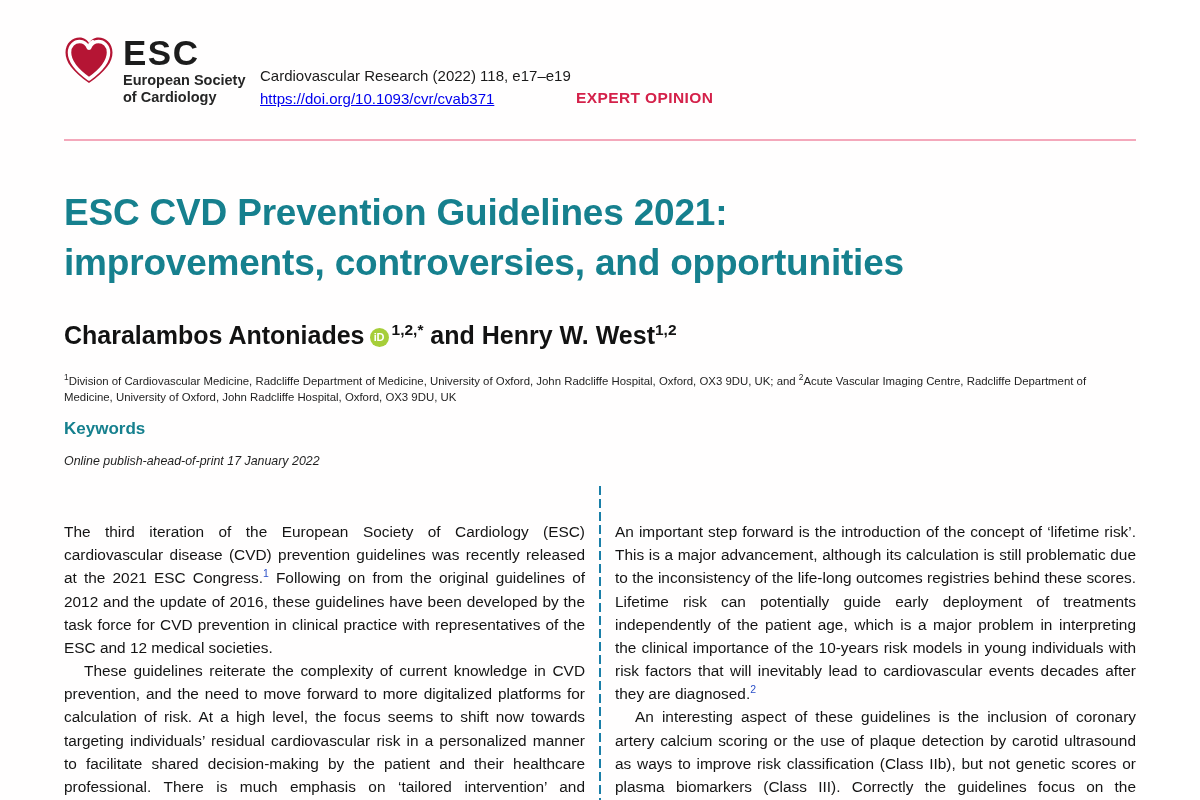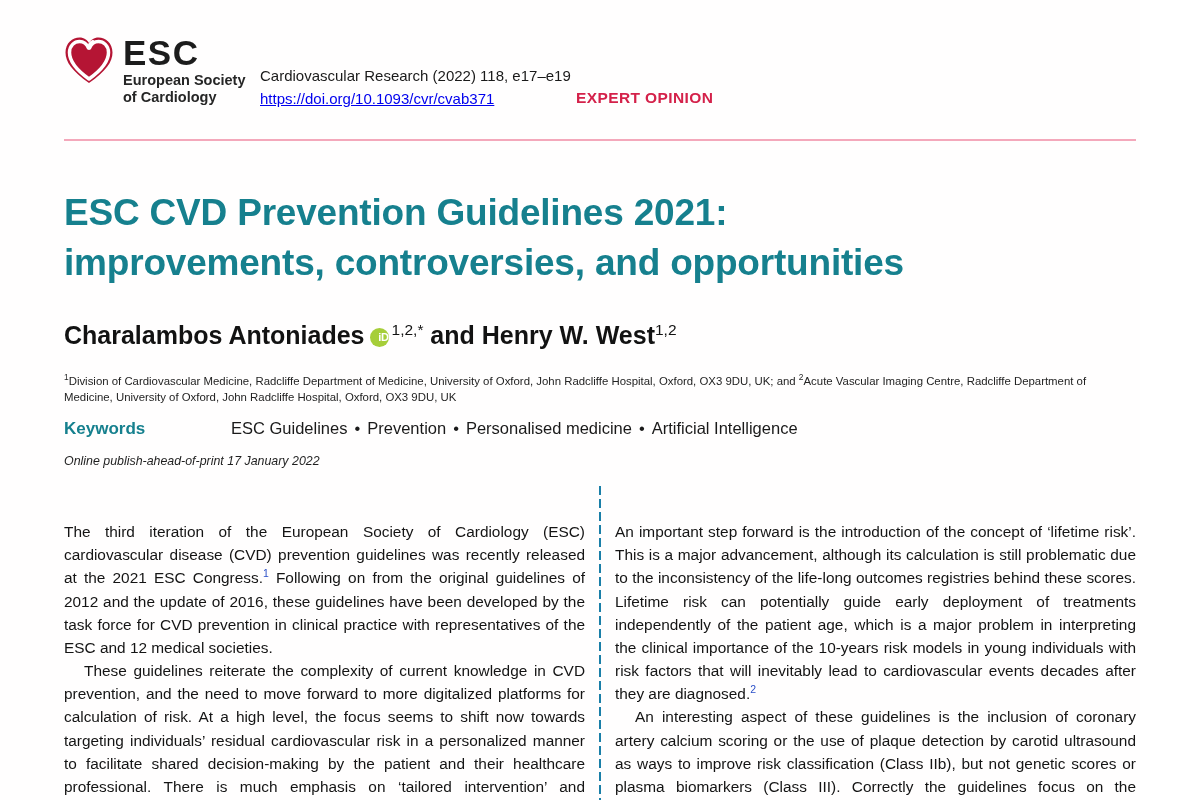--- a/index.html
+++ b/index.html
@@ -152,27 +152,27 @@
 
   .orcid {
     display: inline-block;
     width: 19px; height: 19px;
     border-radius: 50%;
     background: #a6ce39;
     color: #ffffff;
     font-size: 11px;
     font-weight: bold;
     line-height: 19px;
-    text-align: right;
+    text-align: center;
     vertical-align: 3px;
     margin: 0 3px 0 5px;
     letter-spacing: -0.3px;
   }
 
-  .sup { font-size: 0.62em; vertical-align: super; font-weight: normal; text-align: center; }
+  .sup { font-size: 0.62em; vertical-align: super; font-weight: bold; text-align: center; }
 
   
   .affiliations {
     position: absolute;
     left: 64px; top: 372px;
     width: 1072px;
     font-size: 11.4px;
     line-height: 1.42;
     color: #232323;
   }
@@ -289,23 +289,20 @@
   <div class="authors">
     <span>Charalambos Antoniades</span><span class="orcid">iD</span><span class="sup">1,2,*</span><span> and </span><span>Henry W. West</span><span class="sup">1,2</span>
   </div>
 
   <div class="affiliations">
     <sup>1</sup><span>Division of Cardiovascular Medicine, Radcliffe Department of Medicine, University of Oxford, John Radcliffe Hospital, Oxford, OX3 9DU, UK; and </span><sup>2</sup><span>Acute Vascular Imaging Centre, Radcliffe Department of Medicine, University of Oxford, John Radcliffe Hospital, Oxford, OX3 9DU, UK</span>
   </div>
 
   <div class="keywords-row">
     <div class="kw-label">Keywords</div>
-    <div class="kw-values">
-      <span>ESC Guidelines</span><span class="kw-sep">•</span><span>Prevention</span><span class="kw-sep">•</span><span>Personalised medicine</span><span class="kw-sep">•</span><span>Artificial Intelligence</span>
-    </div>
   </div>
 
   <div class="pub-date">Online publish-ahead-of-print 17 January 2022</div>
 
   <div class="columns">
 
     <div class="col col-left">
       <p><span>The third iteration of the European Society of Cardiology (ESC) cardiovascular disease (CVD) prevention guidelines was recently released at the 2021 ESC Congress.</span><span class="cite">1</span><span> Following on from the original guidelines of 2012 and the update of 2016, these guidelines have been developed by the task force for CVD prevention in clinical practice with representatives of the ESC and 12 medical societies.</span></p>
       <p>These guidelines reiterate the complexity of current knowledge in CVD prevention, and the need to move forward to more digitalized platforms for calculation of risk. At a high level, the focus seems to shift now towards targeting individuals’ residual cardiovascular risk in a personalized manner to facilitate shared decision-making by the patient and their healthcare professional. There is much emphasis on ‘tailored intervention’ and ‘individual level’ targeting of risk. The central illustration of the guide-</p>
     </div>

